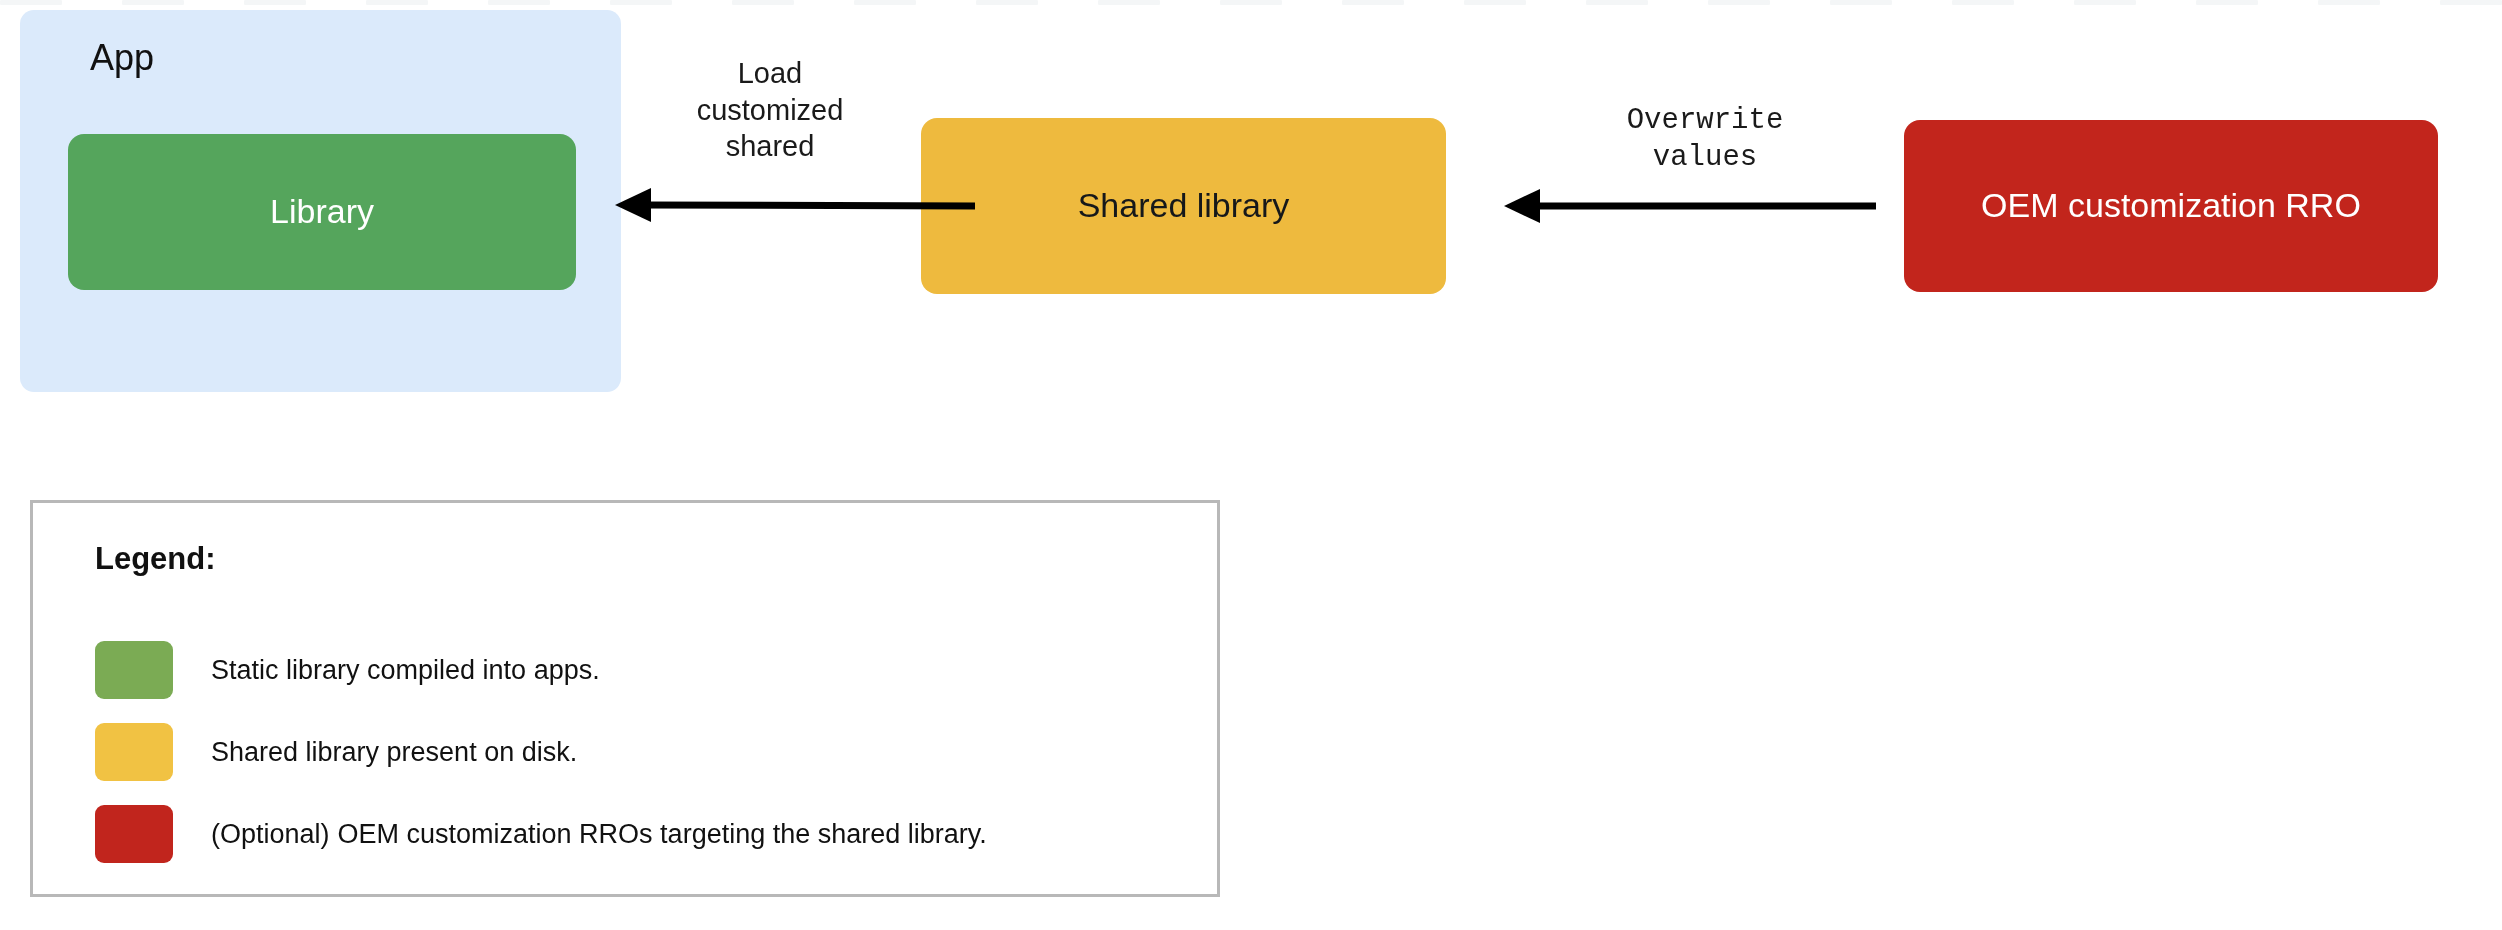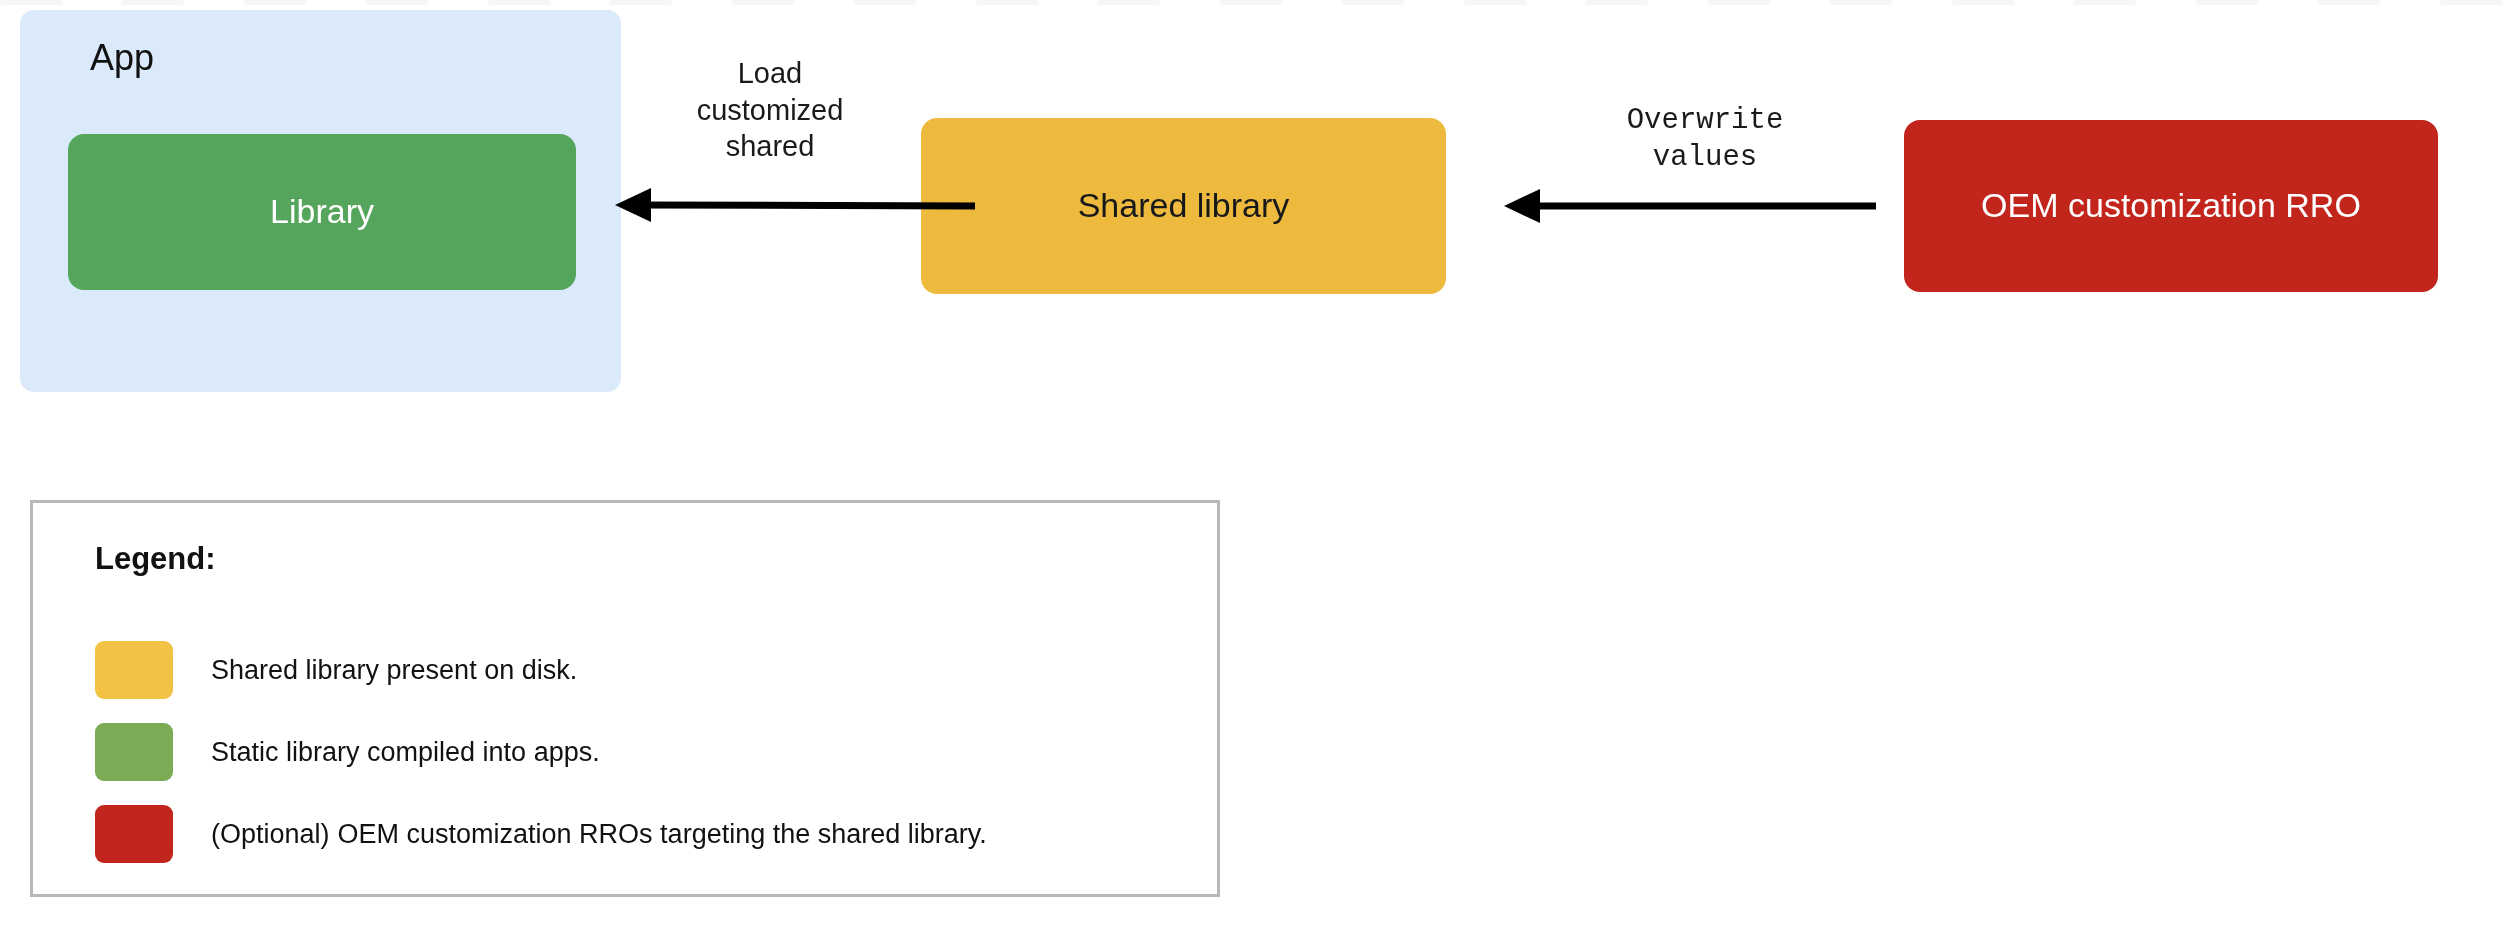--- a/index.html
+++ b/index.html
@@ -227,30 +227,30 @@
 
   <div class="edge-label edge-label-overwrite">Overwrite
 values</div>
 
   <div class="legend-box">
     <div class="legend-title">Legend:</div>
 
     <div class="legend-rows">
 
       <div class="legend-row">
+        <div class="legend-swatch" style="background:#7bab54;"></div>
+        <div class="legend-text">
+          <span>Static library compiled into apps.</span>
+        </div>
+      </div>
+
+      <div class="legend-row">
         <div class="legend-swatch" style="background:#f1c243;"></div>
         <div class="legend-text">
           <span>Shared library present on disk.</span>
-        </div>
-      </div>
-
-      <div class="legend-row">
-        <div class="legend-swatch" style="background:#7bab54;"></div>
-        <div class="legend-text">
-          <span>Static library compiled into apps.</span>
         </div>
       </div>
 
       <div class="legend-row">
         <div class="legend-swatch" style="background:#c1251d;"></div>
         <div class="legend-text">
           <span class="opt">(Optional)</span>
           <span>OEM customization RROs targeting the shared library.</span>
         </div>
       </div>

